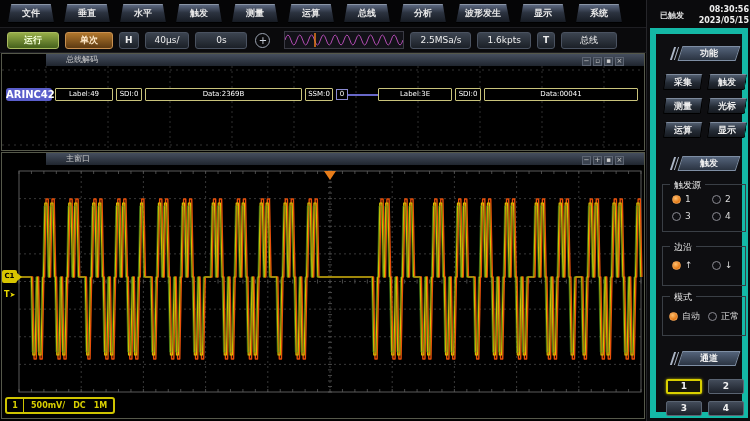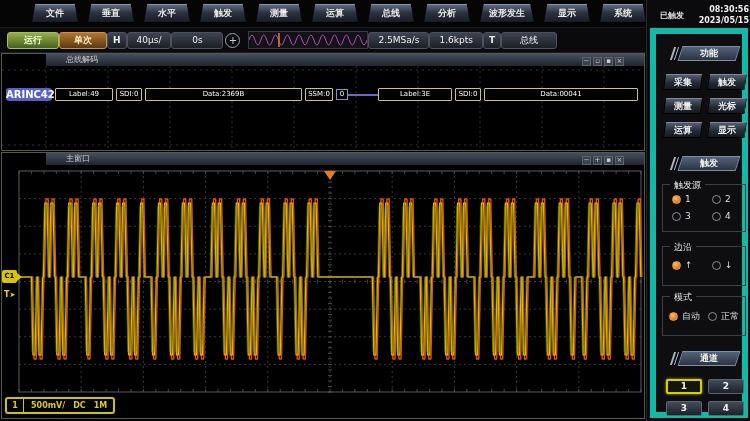--- a/index.html
+++ b/index.html
@@ -1,32 +1,32 @@
 <!DOCTYPE html>
 <html><head>
 <meta charset="utf-8">
 <style>
   * { margin:0; padding:0; box-sizing:border-box; }
   body { background:#222; font-family:"DejaVu Sans", sans-serif; }
   #screen { position:relative; width:750px; height:421px; background:#000; overflow:hidden; }
 
   
   .menubar { position:absolute; left:0; top:0; width:646px; height:27px; background:#050506;
-             display:flex; align-items:center; gap:10px; padding-left:8px;justify-content:flex-end; }
+             display:flex; align-items:center; gap:10px; padding-left:8px; }
   .menu-btn { height:19px; min-width:46px; padding:0 9px;
               background:linear-gradient(#5c6880,#2c3340 45%,#171c24);
               border-top:1px solid #8a95a6; border-bottom:1px solid #000;
               clip-path:polygon(7% 0,93% 0,100% 100%,0 100%);
               color:#e9e9e9; font-size:9px; font-weight:bold;
               display:flex; align-items:center; justify-content:center; cursor:pointer; }
 
   
   .toolbar { position:absolute; left:0; top:27px; width:646px; height:26px; background:#0a0a0c;
              border-top:1px solid #1e1e22; border-bottom:1px solid #1e1e22;
-             display:flex; align-items:center; padding-left:7px; }
+             display:flex; align-items:center; gap:6px; padding-left:7px; }
   .tb-btn { height:17px; padding:0 9px; background:linear-gradient(#3c4450,#1b2027);
             border:1px solid #4a5260; border-radius:3px; color:#eee; font-size:9px;
             display:flex; align-items:center; justify-content:center; white-space:nowrap; }
   .tb-btn.sq { padding:0 5px; font-weight:bold; }
   .btn-run { height:17px; width:52px; background:linear-gradient(#97ad48,#45611c);
              border:1px solid #aabb60; border-radius:3px; color:#f4ffd8; font-size:9px; font-weight:bold;
              display:flex; align-items:center; justify-content:center; }
   .btn-single { height:17px; width:48px; background:linear-gradient(#b0762c,#5d3a12);
              border:1px solid #c89050; border-radius:3px; color:#ffe9c8; font-size:9px; font-weight:bold;
              display:flex; align-items:center; justify-content:center; }

